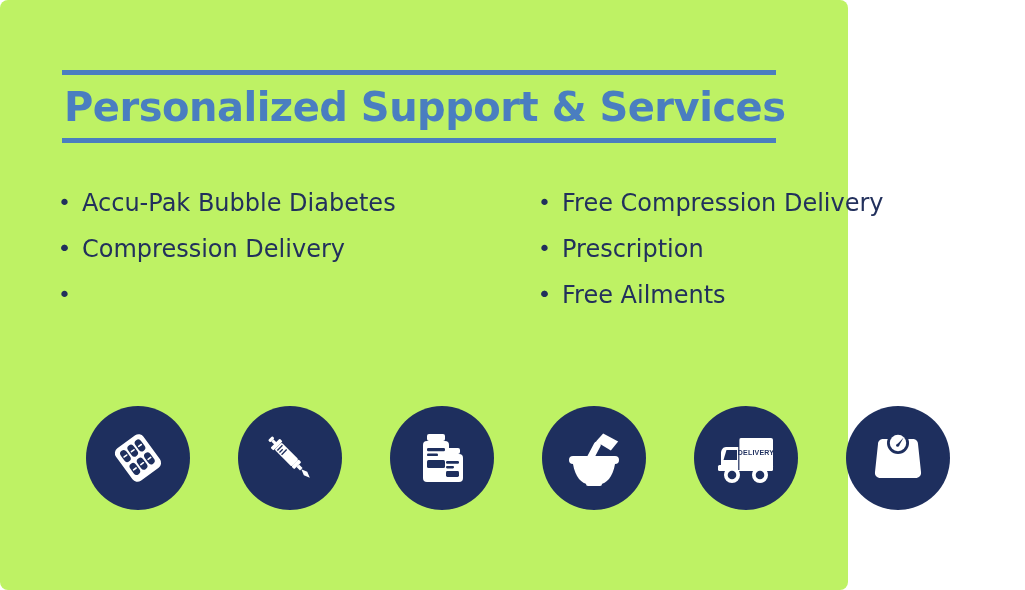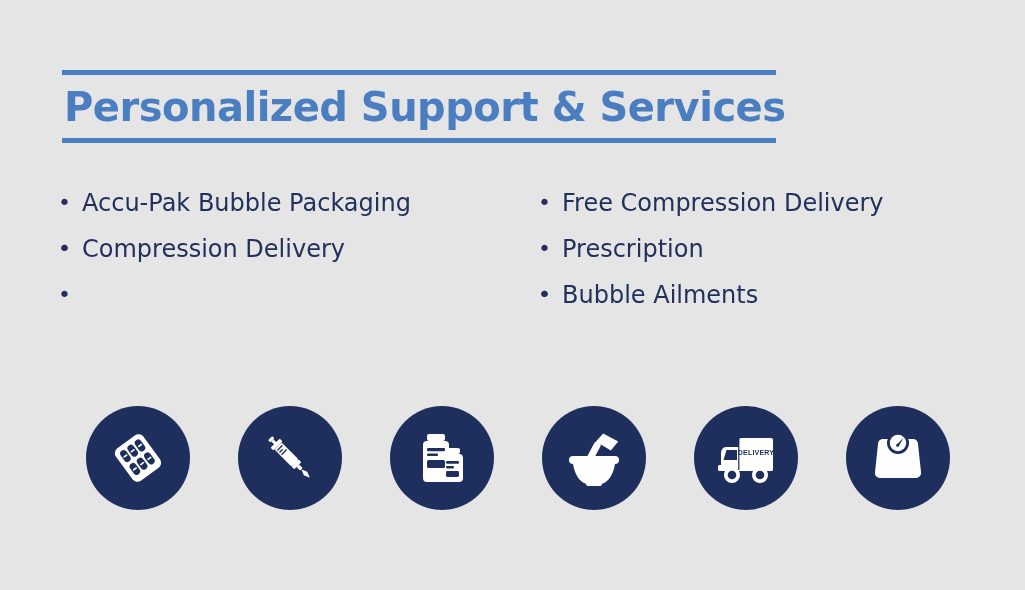--- a/index.html
+++ b/index.html
@@ -8,23 +8,24 @@
     background: #ffffff;
   }
   body {
     width: 1025px;
     height: 590px;
     font-family: "Liberation Sans", sans-serif;
     overflow: hidden;
   }
   .page {
     position: relative;
-    width: 1025px;
+    width: 848px;
     height: 590px;
-    background: #e5e5e5;
+    background: #bef264;
+    border-radius: 8px;
   }
 
   
   .title-block {
     position: absolute;
     left: 62px;
     top: 70px;
     width: 714px;
   }
   .rule {
@@ -110,21 +111,21 @@
     <h1 class="page-title">Personalized Support &amp; Services</h1>
     <div class="rule rule-bottom"></div>
   </div>
 
   <div class="lists">
 
     <div class="list-col left">
       <ul class="svc">
         <li>
           <span class="bullet">•</span>
-          <span>Accu-Pak Bubble Packaging</span>
+          <span>Accu-Pak Bubble Diabetes</span>
         </li>
         <li>
           <span class="bullet">•</span>
         </li>
         <li>
           <span class="bullet">•</span>
           <span>Compression Delivery</span>
         </li>
         <li>
           <span class="bullet">•</span>
@@ -140,21 +141,21 @@
         </li>
         <li>
           <span class="bullet">•</span>
           <span>Prescription</span>
         </li>
         <li>
           <span class="bullet">•</span>
         </li>
         <li>
           <span class="bullet">•</span>
-          <span>Bubble Ailments</span>
+          <span>Free Ailments</span>
         </li>
       </ul>
     </div>
 
   </div>
 
   <div class="icon-row">
 
     <div class="icon-circle">
       <span>

